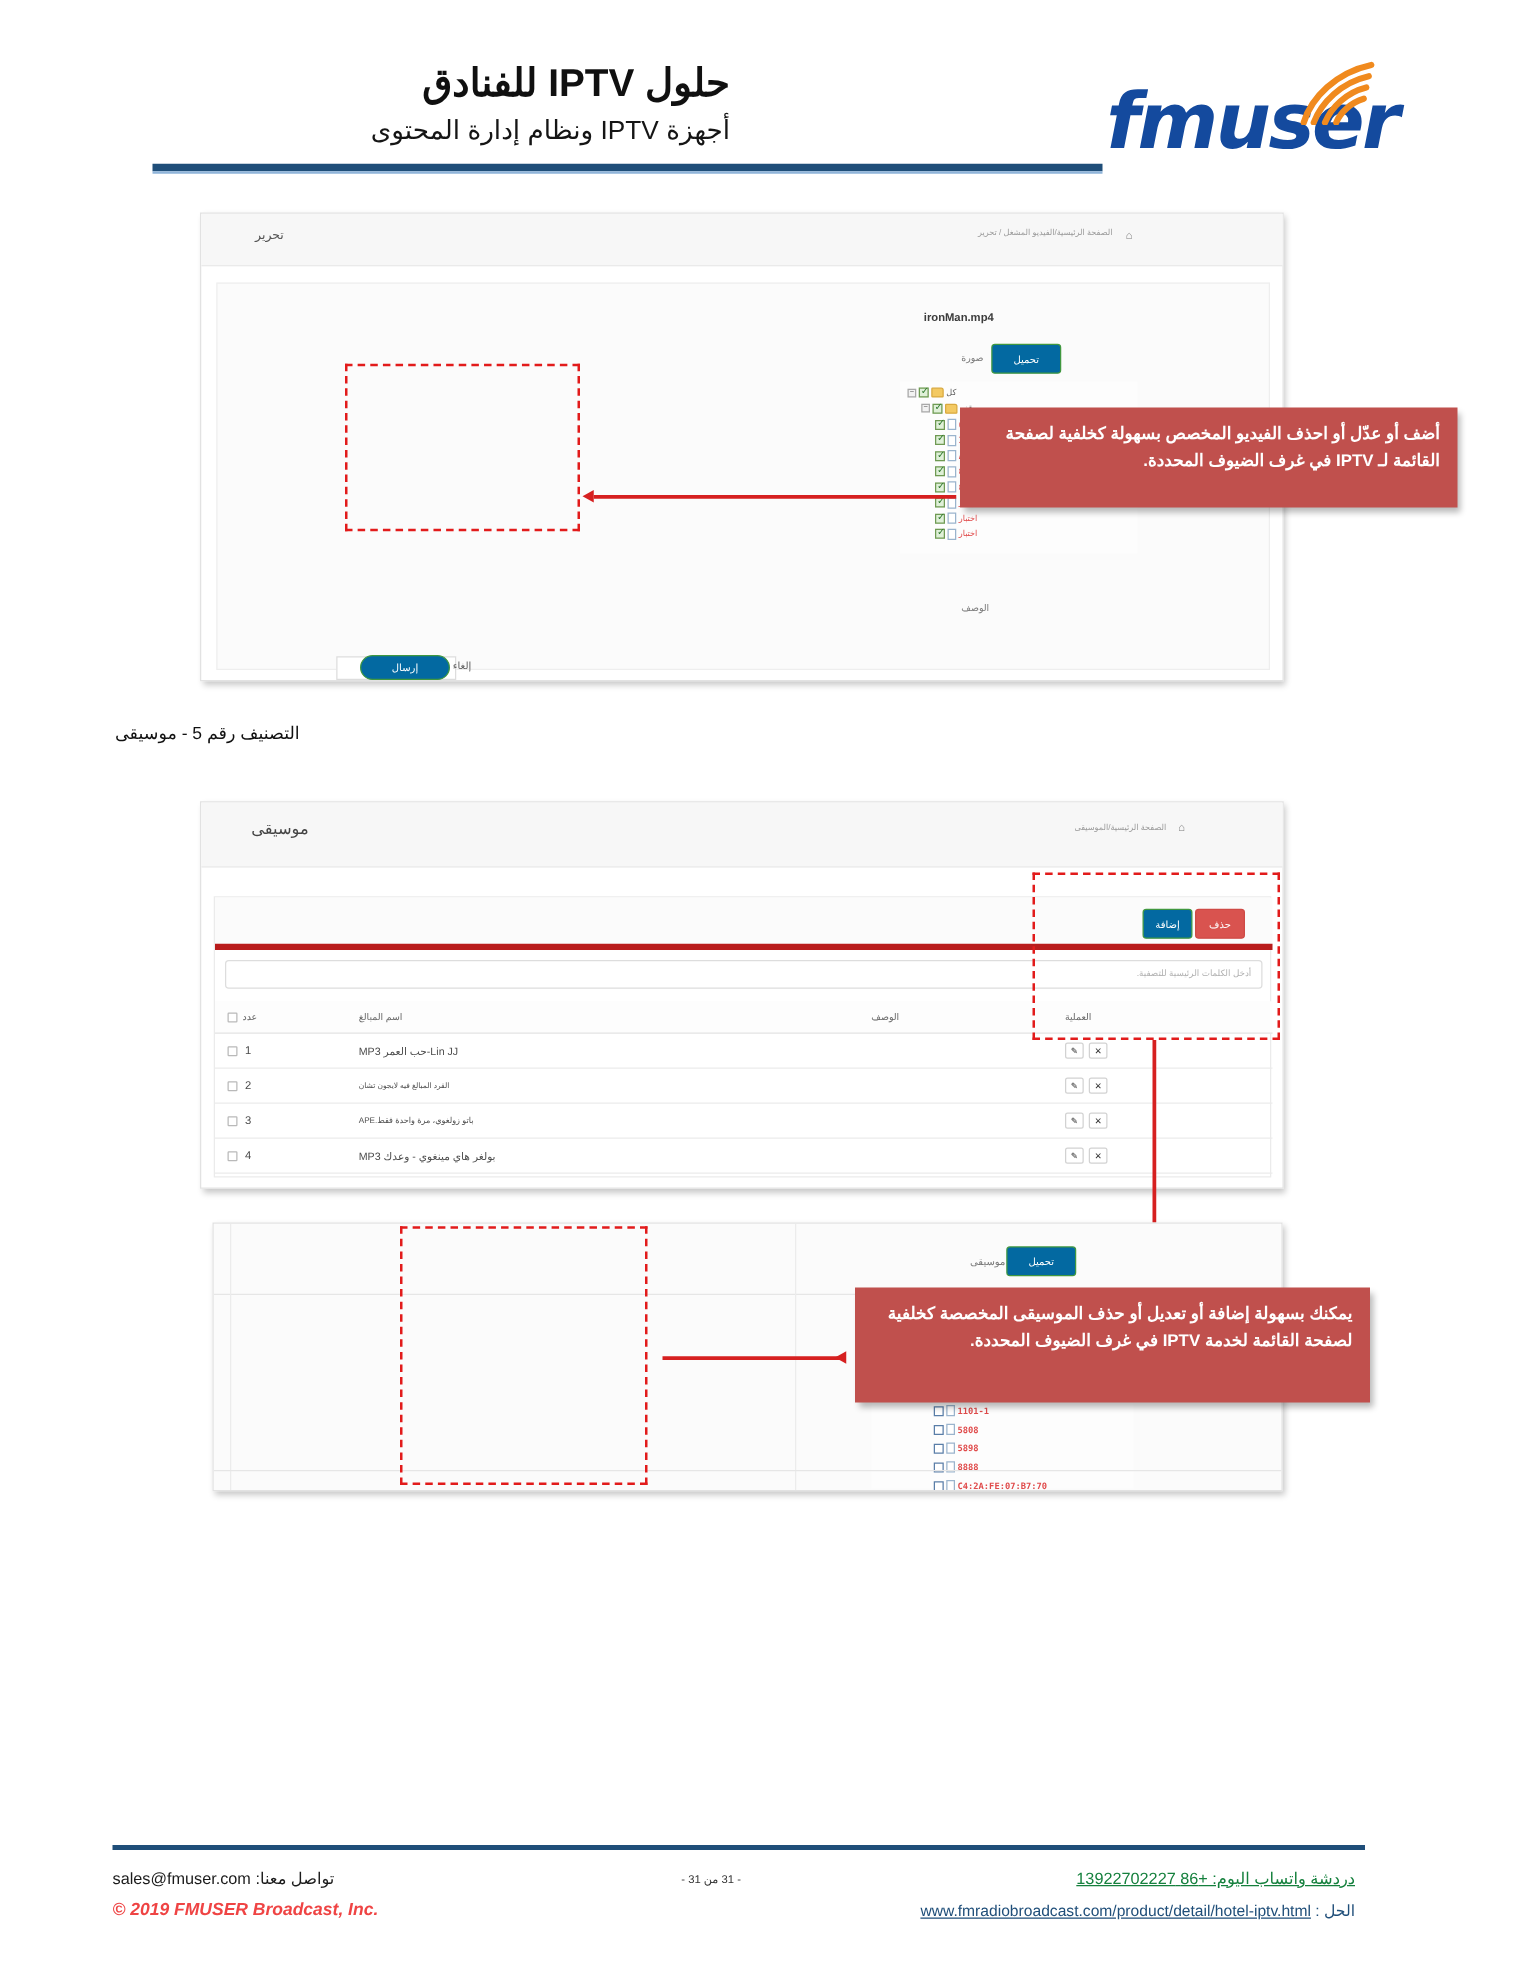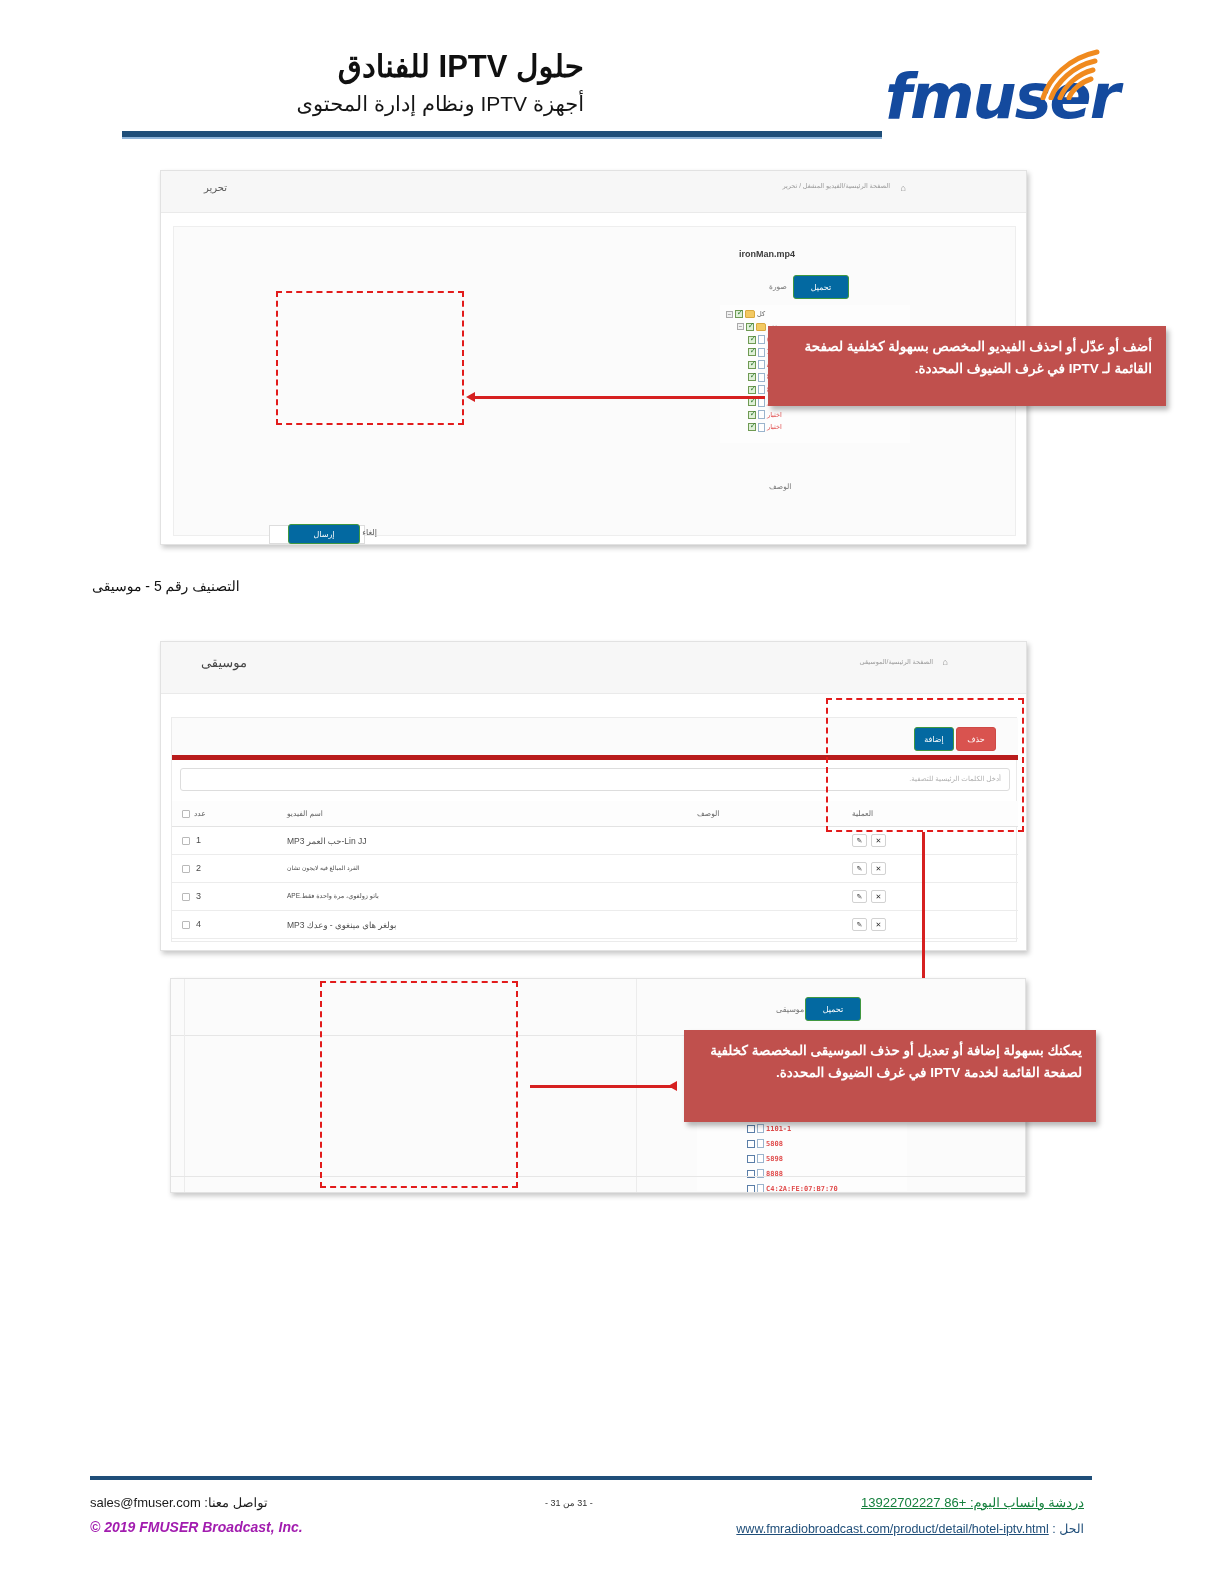--- a/index.html
+++ b/index.html
@@ -158,21 +158,21 @@
 
   .caption {
     position:absolute; direction:rtl; text-align:right;
     font-size:14px; color:#111; white-space:nowrap;
   }
 
   
   #doc-footer { position:absolute; left:0; top:1464px; width:1174px; height:100px; }
   .ftr-rule { position:absolute; left:90px; top:12px; width:1002px; height:4px; background:#1f4e79; }
   .ftr-l1 { position:absolute; left:90px; top:31px; font-size:13px; color:#1b1b1b; direction:rtl; white-space:nowrap;}
-  .ftr-l2 { position:absolute; left:90px; top:55px; font-size:14px; color:#a21caf; font-weight:700; font-style:italic; white-space:nowrap;}
+  .ftr-l2 { position:absolute; left:90px; top:55px; font-size:14px; color:#ef4444; font-weight:700; font-style:italic; white-space:nowrap;}
   .ftr-c  { position:absolute; left:545px; top:34px; font-size:9px; color:#333; direction:rtl; white-space:nowrap;}
   .ftr-r1 { position:absolute; right:90px; top:31px; font-size:13px; color:#15803d; direction:rtl; white-space:nowrap; text-decoration:underline;}
   .ftr-r2 { position:absolute; right:90px; top:57px; font-size:12.5px; color:#1f4e79; direction:rtl; white-space:nowrap;}
   .ftr-r2 .lnk { text-decoration:underline; direction:ltr; display:inline-block; }
 </style>
 </head>
 <body>
 
 <div id="doc-header">
   <div class="hdr-title">حلول IPTV للفنادق</div>
@@ -259,21 +259,21 @@
         <div class="tnode" style="top: 117.5px; left: 28px;">
           <span class="t-chk on"></span>
           <span class="t-file"></span>
           <span class="t-lbl ar">اختبار</span>
         </div>
       </div>
 
     <span class="field-label" style="left:595px; top:255px;">الوصف</span>
 
     <div style="position:absolute;left:auto;right:650px;top:298px;width:96px;height:19px;border:1px solid #dddddd;background:#fff;"></div>
-    <div class="btn-green" style="left:auto;right:655px;top:297px;width:72px;height:20px;">إرسال</div>
+    <div class="btn-green" style="left:auto;right:655px;top:297px;width:72px;height:20px;border-radius:10px;">إرسال</div>
     <span style="position:absolute;left:auto;right:638px;top:301px;font-size:8px;color:#5c5c5c;direction:rtl;">إلغاء</span>
   </div>
 </div>
 
 <div class="dash-box" style="left:276px; top:291px; width:188px; height:134px;"></div>
 <div class="ann-line" style="left:475px; top:396px; width:290px; height:2.5px;"></div>
 <div class="ann-arrow arrow-left" style="left:466px; top:392px;"></div>
 <div class="callout" style="left:768px; top:326px; width:398px; height:80px;">أضف أو عدّل أو احذف الفيديو المخصص بسهولة كخلفية لصفحة القائمة لـ IPTV في غرف الضيوف المحددة.</div>
 
 <div class="caption" style="left:92px; top:578px; width:400px; text-align:left;">التصنيف رقم 5 - موسيقى</div>
@@ -294,21 +294,21 @@
     </div>
 
     <div class="search-input" style="left:8px;top:50px;width:830px;height:23px;">
       <span class="search-ph">أدخل الكلمات الرئيسية للتصفية.</span>
     </div>
 
     <div class="mtbl" id="music-table" style="left:0;top:83px;width:846px;height:140px;">
         <div class="trow thead-row" style="top: 0px; height: 26px;">
           <span class="cbx" style="left: 10px; top: 9px;"></span>
           <span class="th" style="top: 8px; left: 22px;">عدد</span>
-          <span class="th" style="top: 8px; left: 115px;">اسم الفيديو</span>
+          <span class="th" style="top: 8px; left: 115px;">اسم المبالغ</span>
           <span class="th" style="top: 8px; left: 525px;">الوصف</span>
           <span class="th" style="top: 8px; left: 680px;">العملية</span>
         </div>
         <div class="trow" style="top: 26px; height: 28px;">
           <span class="cbx" style="left: 10px; top: 10px;"></span>
           <span class="td td-num" style="left: 24px; top: 8px;">1</span>
           <span class="td" style="left: 115px; top: 9px; font-size: 8.5px; color: rgb(77, 77, 77);">Lin JJ-حب العمر MP3</span>
           <span class="td" style="left: 525px; top: 9px;"></span>
           <span class="act-btn" style="left: 680px; top: 7px;">✎</span>
           <span class="act-btn" style="left: 699px; top: 7px;">✕</span>

